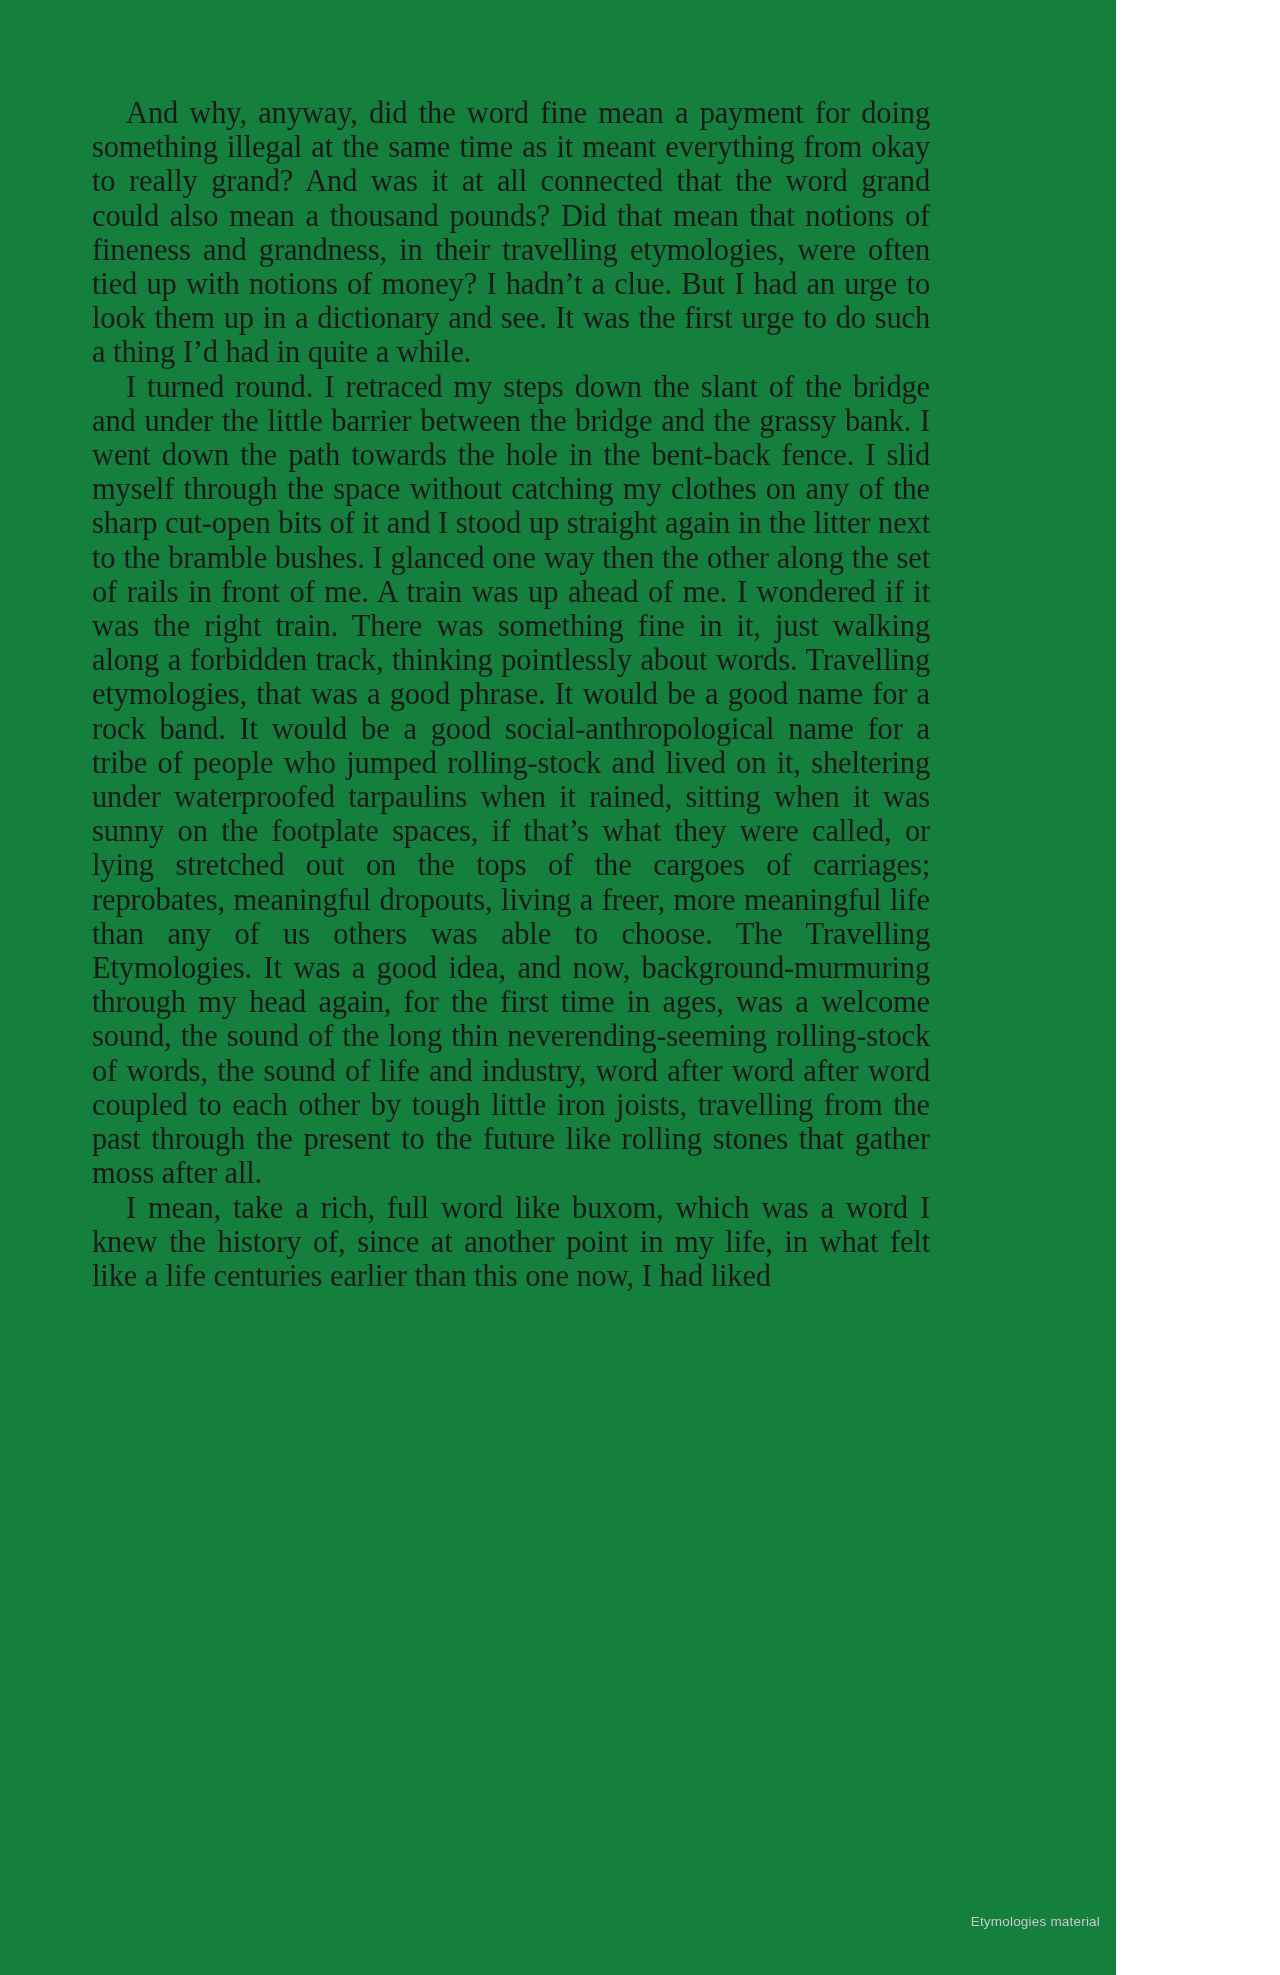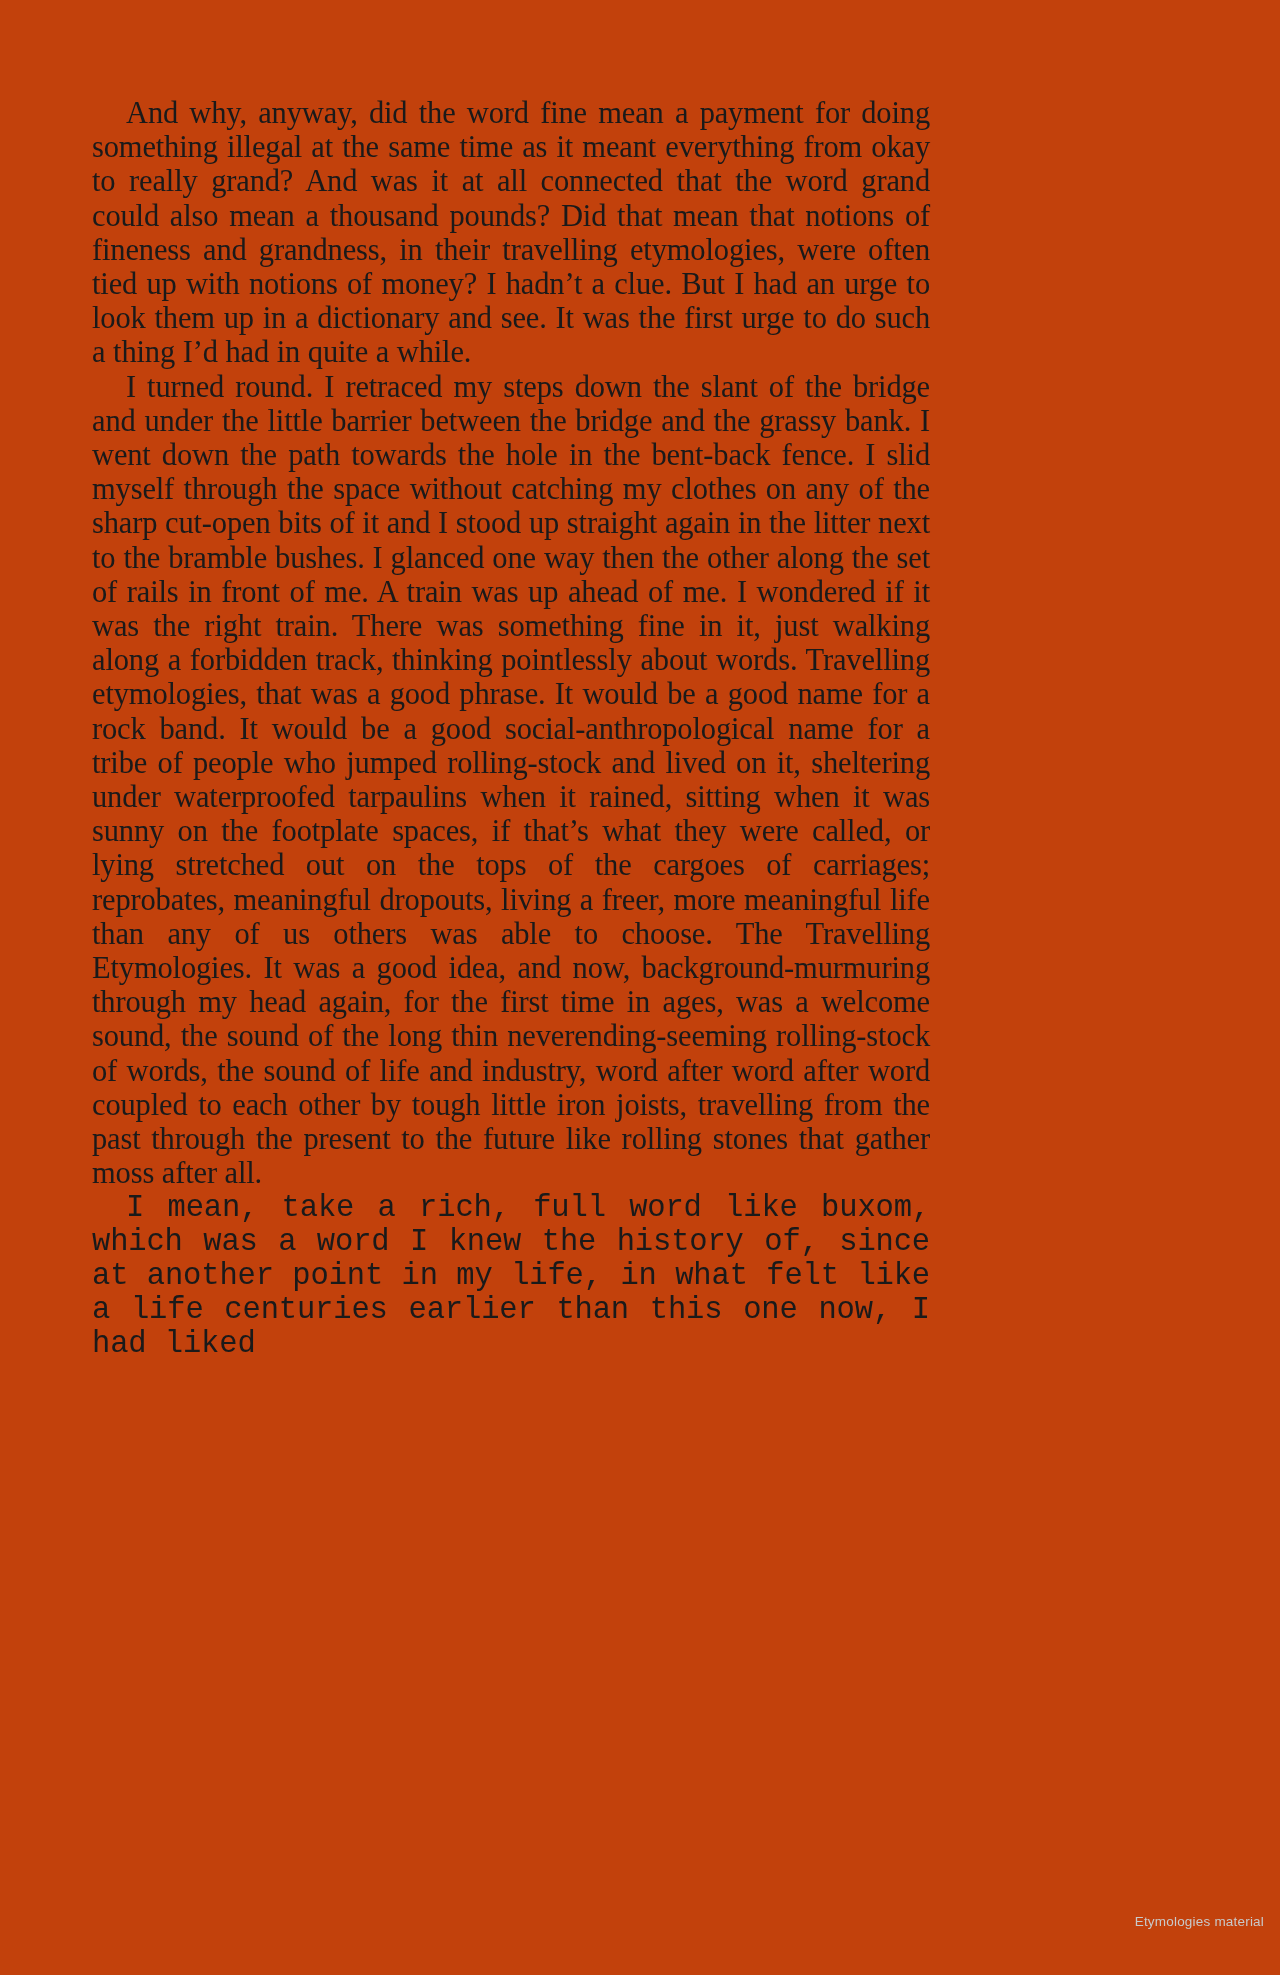--- a/index.html
+++ b/index.html
@@ -14,23 +14,23 @@
     overflow: hidden;
     font-family: "Liberation Serif", "DejaVu Serif", serif;
     color: #1a1a1a;
     -webkit-font-smoothing: antialiased;
   }
 
   .page {
     position: absolute;
     left: 0;
     top: 0;
-    width: 1280px;
+    width: 1116px;
     height: 1975px;
-    background: #c2410c;
+    background: #15803d;
   }
 
   .text-block {
     position: absolute;
     left: 92px;
     top: 96px;
     width: 838px;
   }
 
   p.para {
@@ -41,21 +41,20 @@
     font-size: 30.5px;
     line-height: 34.2px;
     letter-spacing: -0.15px;
     word-spacing: 0.2px;
     text-indent: 34px;
     hyphens: none;
   }
 
   p.para:last-child {
     text-align: justify;
-    font-family: Liberation Mono, monospace;
   }
 
   
   .copyright {
     position: absolute;
     right: 16px;
     bottom: 46px;
     font-family: "Liberation Sans", "DejaVu Sans", sans-serif;
     font-size: 13.5px;
     letter-spacing: 0.2px;

